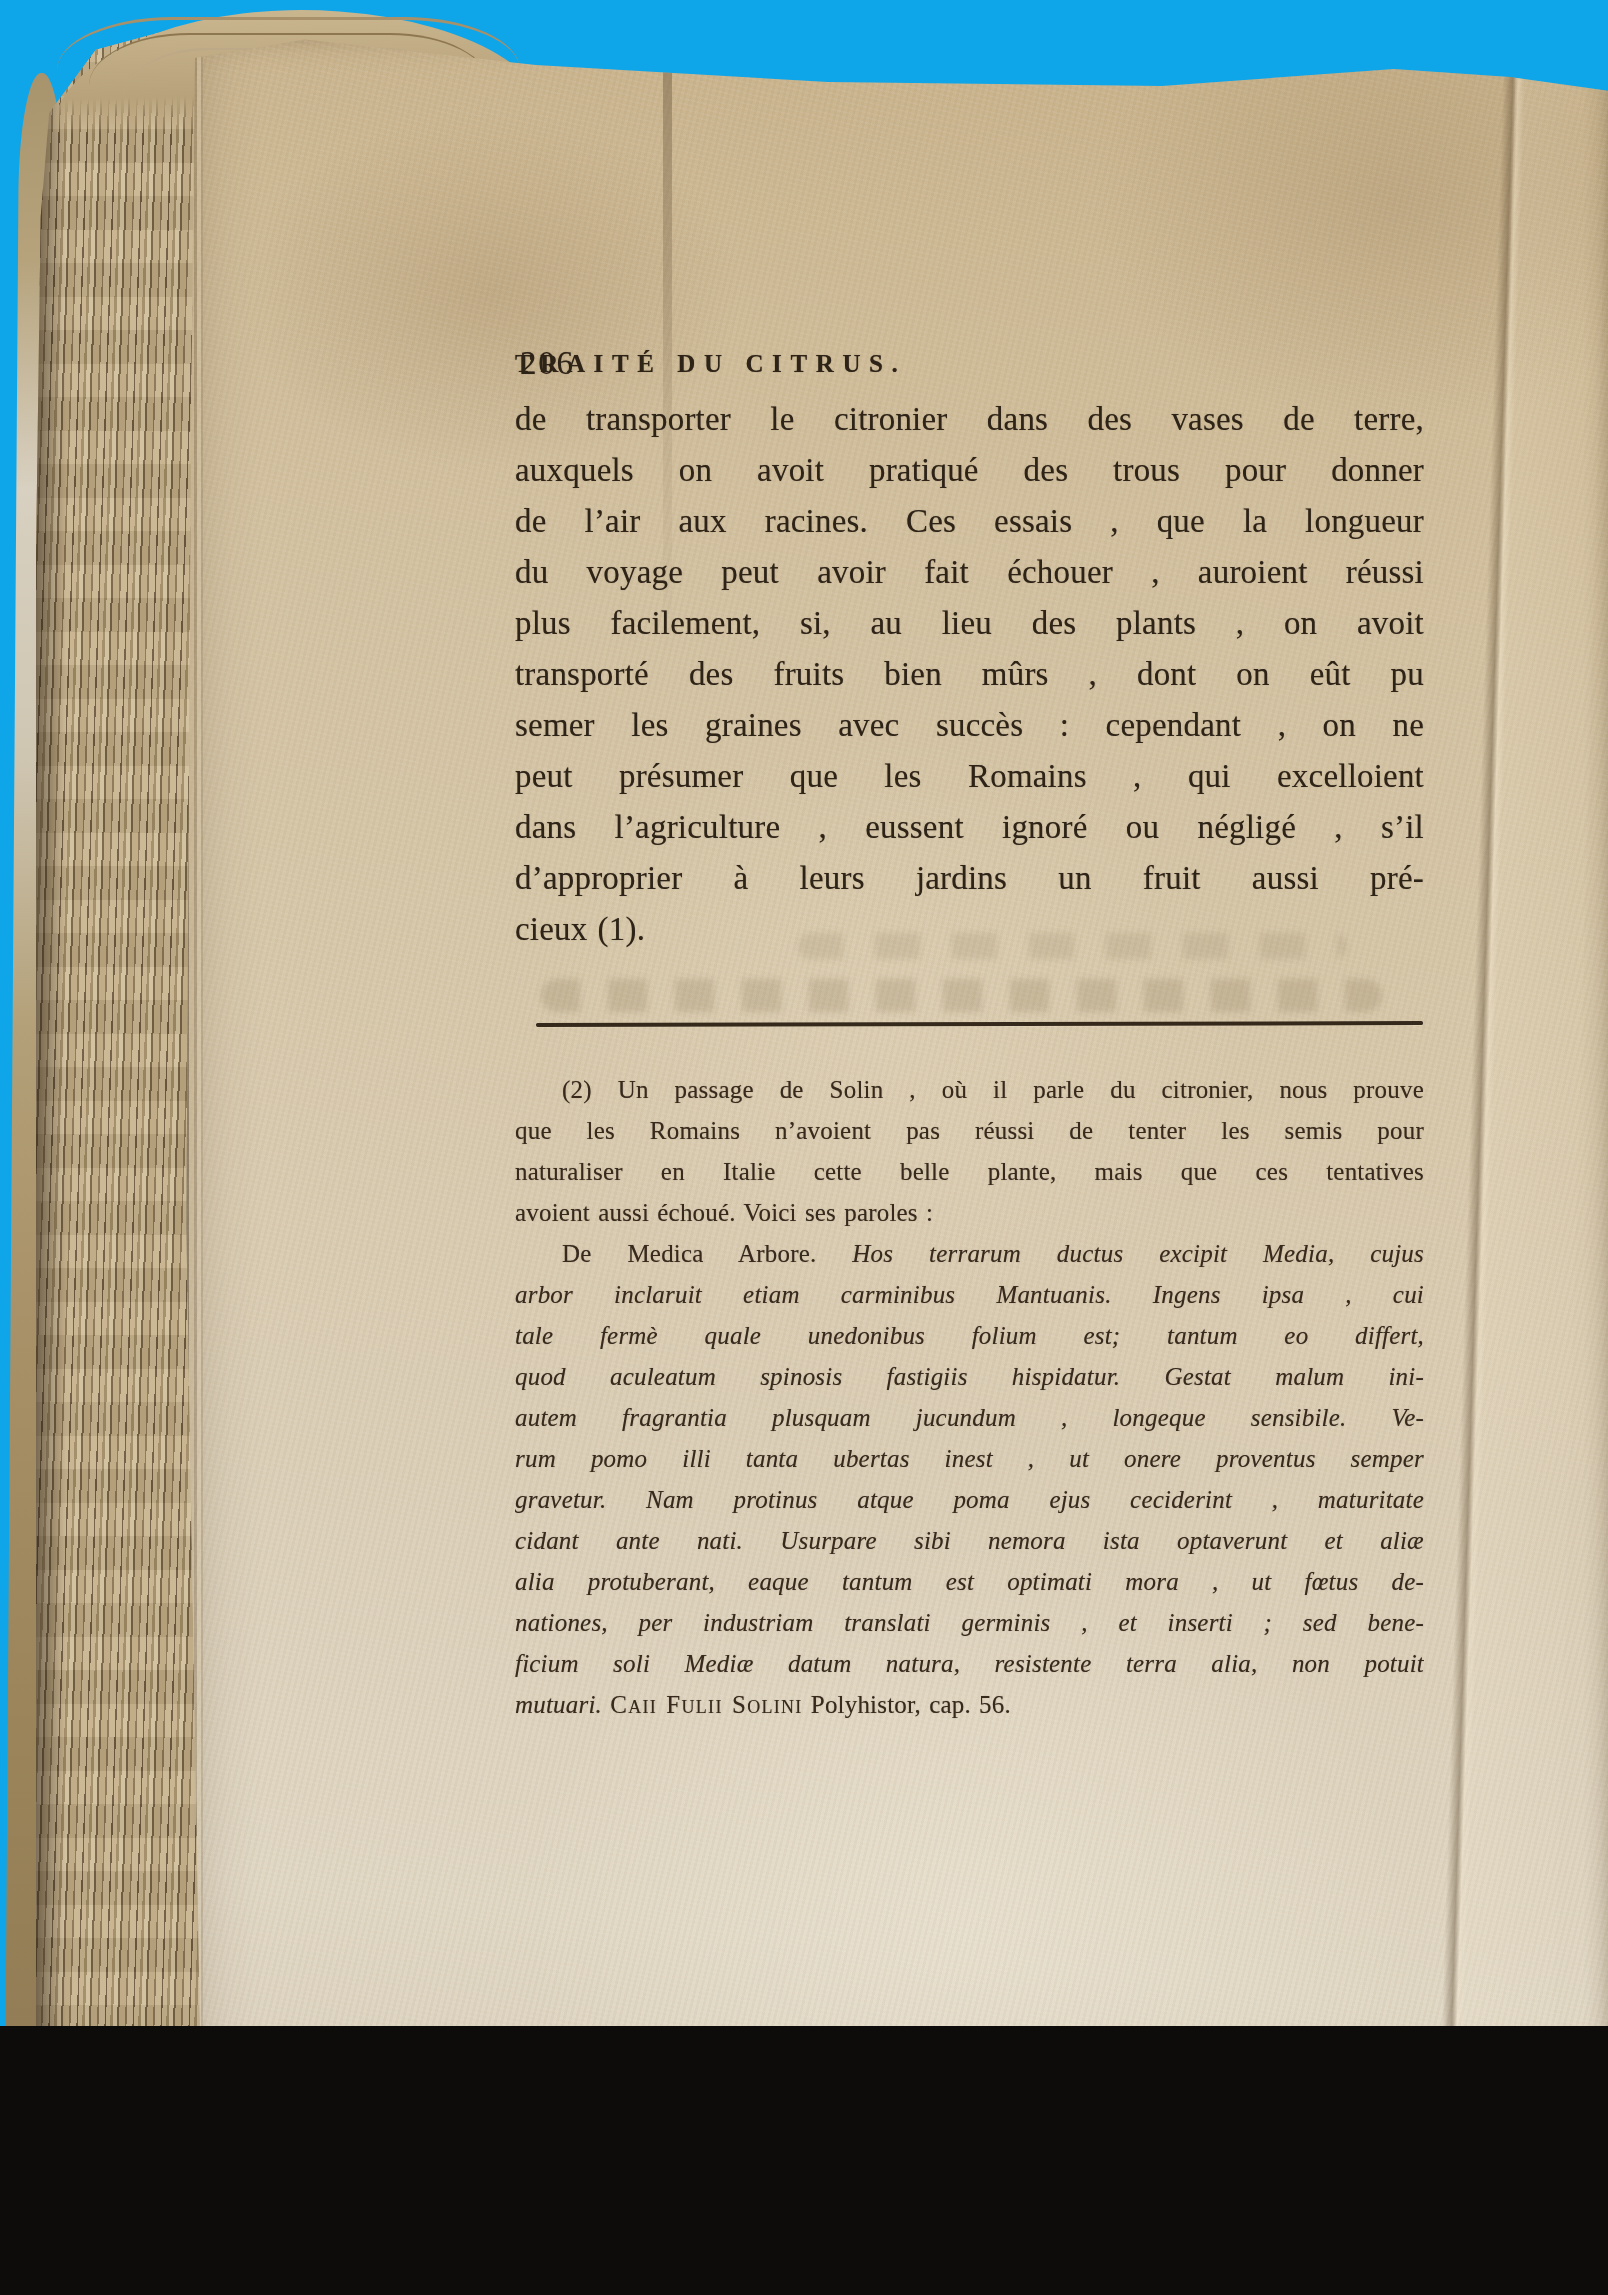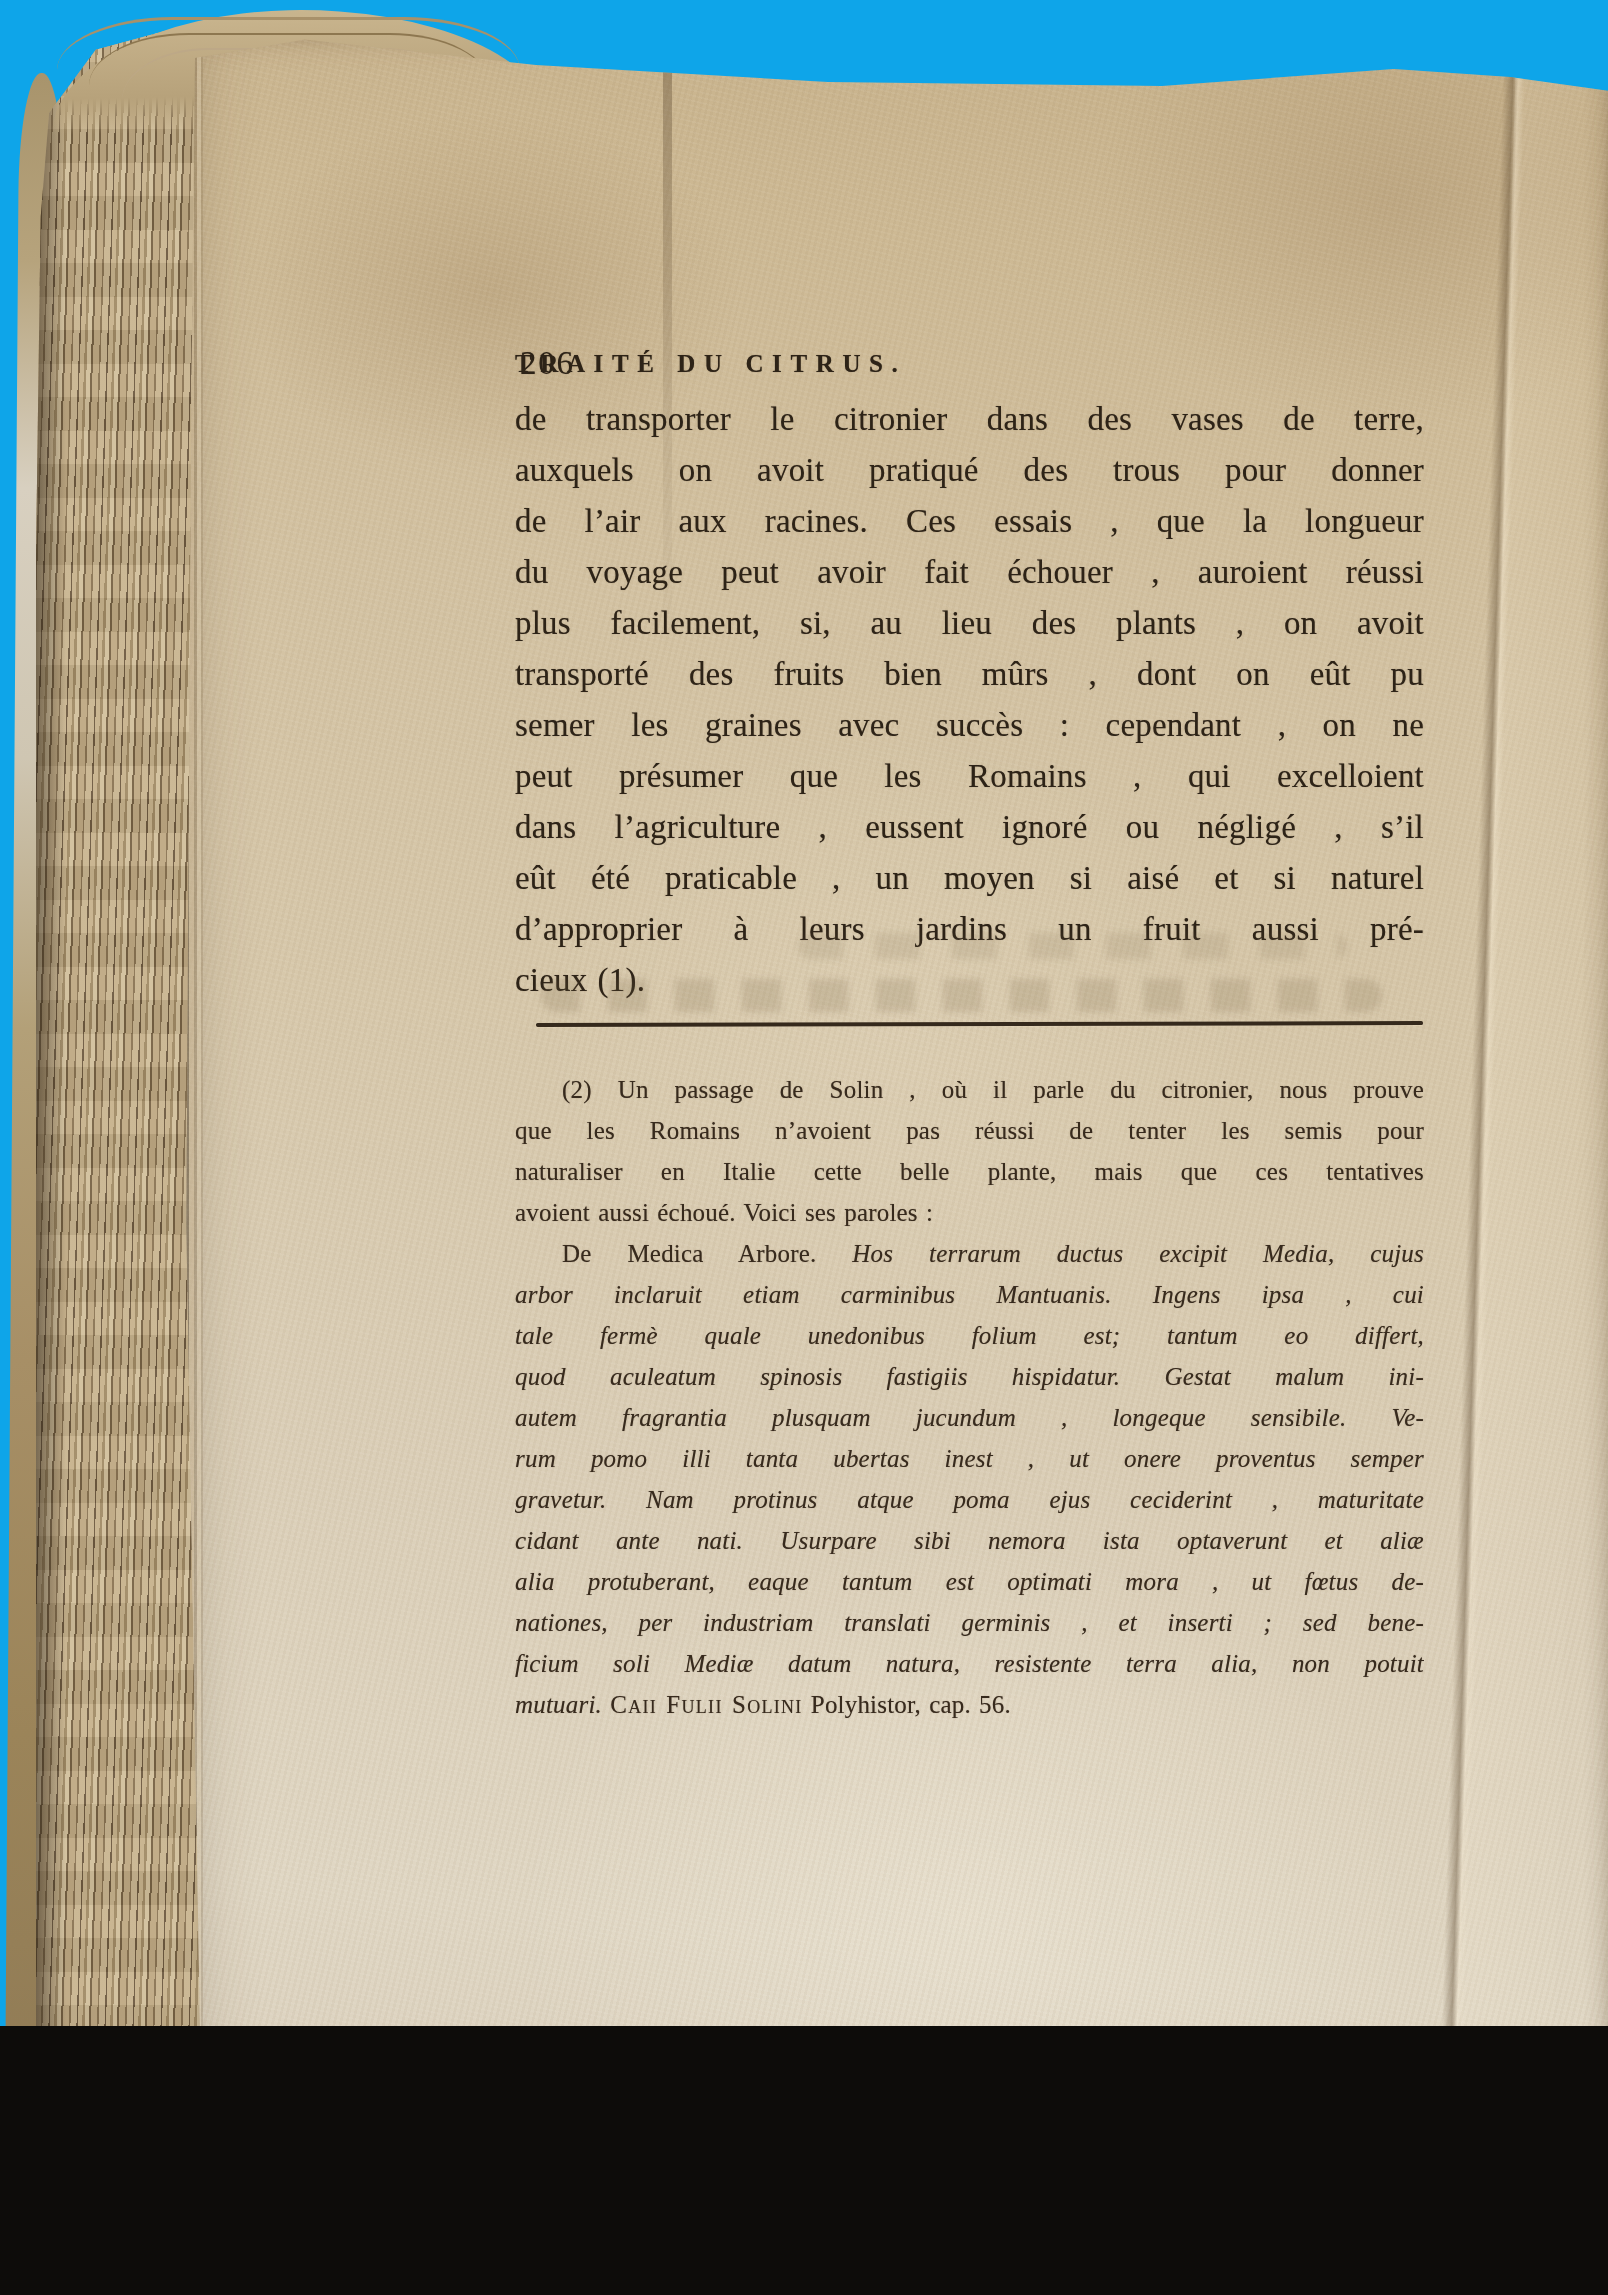--- a/index.html
+++ b/index.html
@@ -138,21 +138,20 @@
       <div class="body-block">
           <div class="tl"><span>de transporter le citronier dans des vases de terre,</span></div>
           <div class="tl"><span>auxquels on avoit pratiqué des trous pour donner</span></div>
           <div class="tl"><span>de l’air aux racines. Ces essais , que la longueur</span></div>
           <div class="tl"><span>du voyage peut avoir fait échouer , auroient réussi</span></div>
           <div class="tl"><span>plus facilement, si, au lieu des plants , on avoit</span></div>
           <div class="tl"><span>transporté des fruits bien mûrs , dont on eût pu</span></div>
           <div class="tl"><span>semer les graines avec succès : cependant , on ne</span></div>
           <div class="tl"><span>peut présumer que les Romains , qui excelloient</span></div>
           <div class="tl"><span>dans l’agriculture , eussent ignoré ou négligé , s’il</span></div>
-          <div class="tl"><span>eût été praticable , un moyen si aisé et si naturel</span></div>
           <div class="tl"><span>d’approprier à leurs jardins un fruit aussi pré-</span></div>
           <div class="tl last"><span>cieux (1).</span></div>
         </div>
 
       <div class="ghost ghost2"></div>
       <div class="ghost ghost1"></div>
 
       <div class="rule"></div>
 
       <div class="foot-block">

